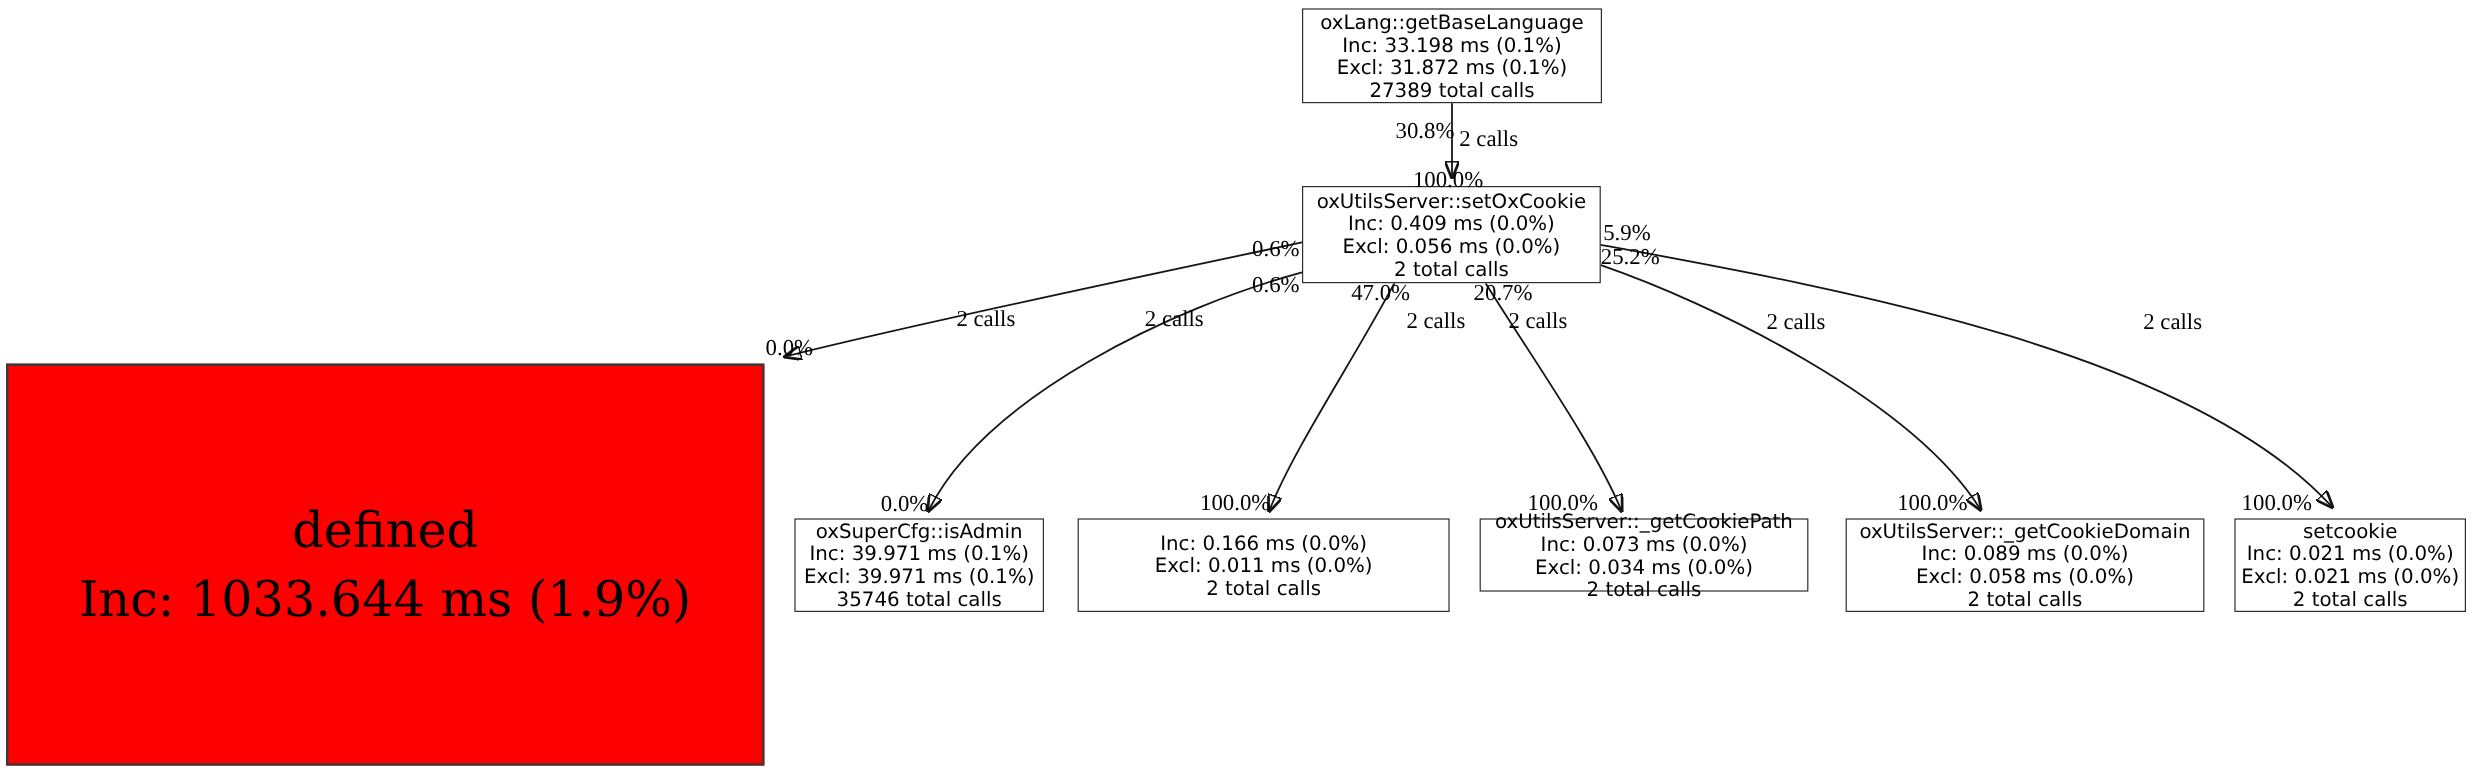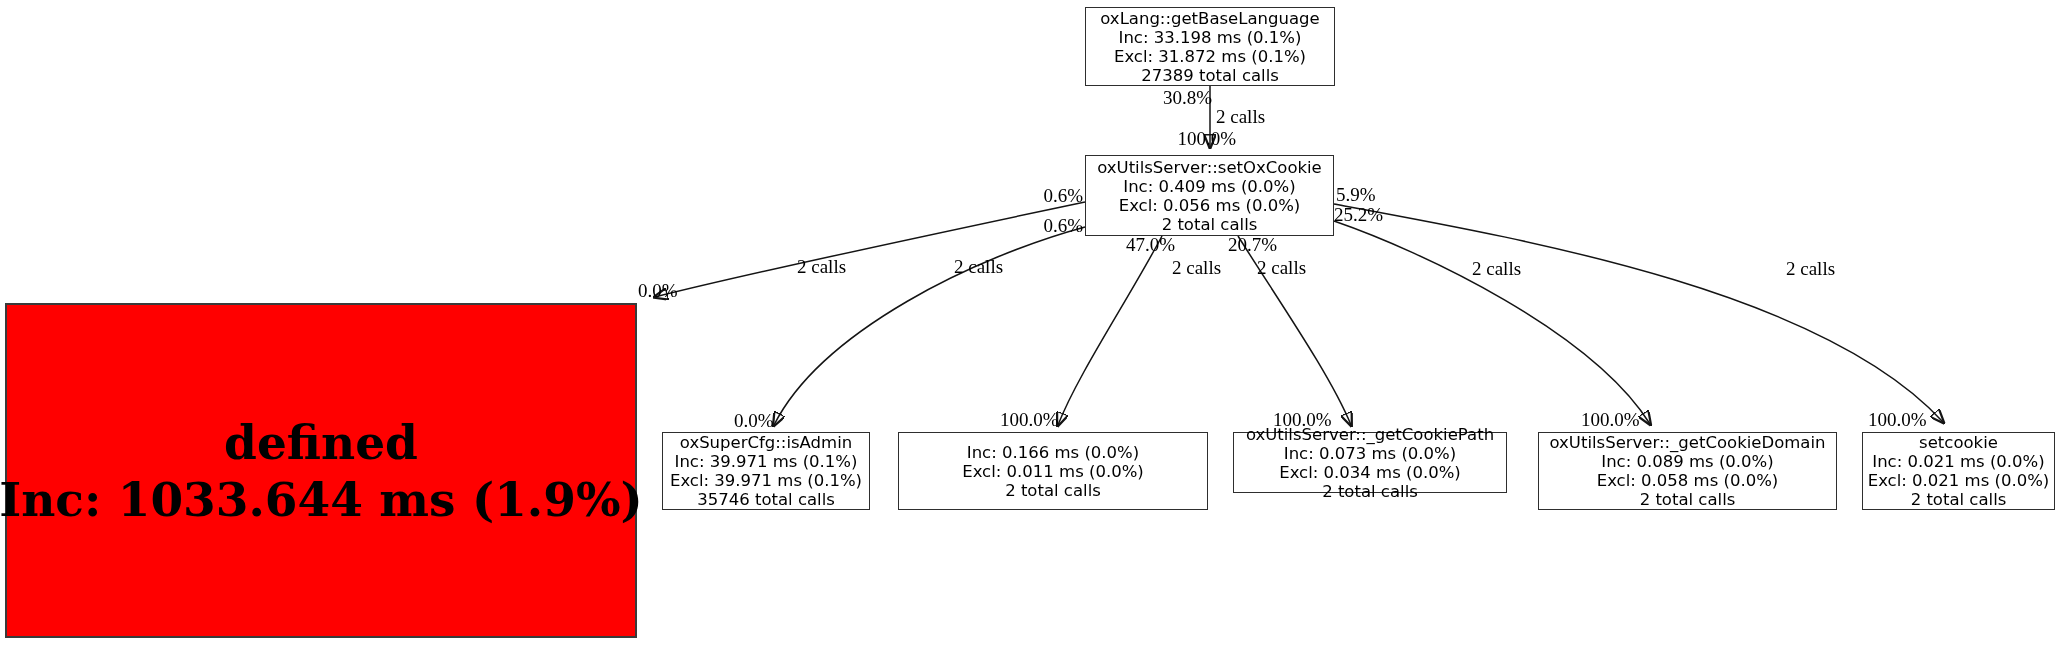--- a/index.html
+++ b/index.html
@@ -5,24 +5,24 @@
   html,body{margin:0;padding:0;background:#ffffff;}
   .canvas{position:relative;width:2065px;height:645px;background:#ffffff;overflow:hidden;
           font-family:"DejaVu Sans",sans-serif;}
   svg.edges{position:absolute;left:0;top:0;width:2065px;height:645px;}
   svg.edges path{fill:none;stroke:#141414;stroke-width:1.5;}
   .node{position:absolute;box-sizing:border-box;background:#ffffff;border:1.7px solid #2e2e2e;
         display:flex;flex-direction:column;justify-content:center;align-items:center;
         text-align:center;color:#000;}
   .node .nl{font-size:16.5px;line-height:19px;white-space:nowrap;}
   .node.red{background:#ff0000;border:2px solid #3a3a3a;font-family:"DejaVu Serif","Liberation Serif",serif;}
-  .node.red .nl{font-size:47px;line-height:57px;font-weight:bold;}
+  .node.red .nl{font-size:41px;line-height:57px;}
   .elbl{position:absolute;font-family:"Liberation Serif",serif;font-size:19px;line-height:19px;
         color:#000;white-space:nowrap;}
-  .elbl.r{transform:translateX(-100%);}
+  .elbl.r{transform:translateX(-100%);margin-top:12px;}
 </style>
 </head>
 <body>
 
 <div class="canvas">
 
   <svg class="edges" viewBox="0 0 2065 645" aria-hidden="true">
     <defs>
       <marker id="arrow" markerWidth="10" markerHeight="8" refX="8.5" refY="4" orient="auto" markerUnits="strokeWidth">
         <path d="M0,0 L10,4 L0,8 z" fill="#141414" stroke="none"></path>

